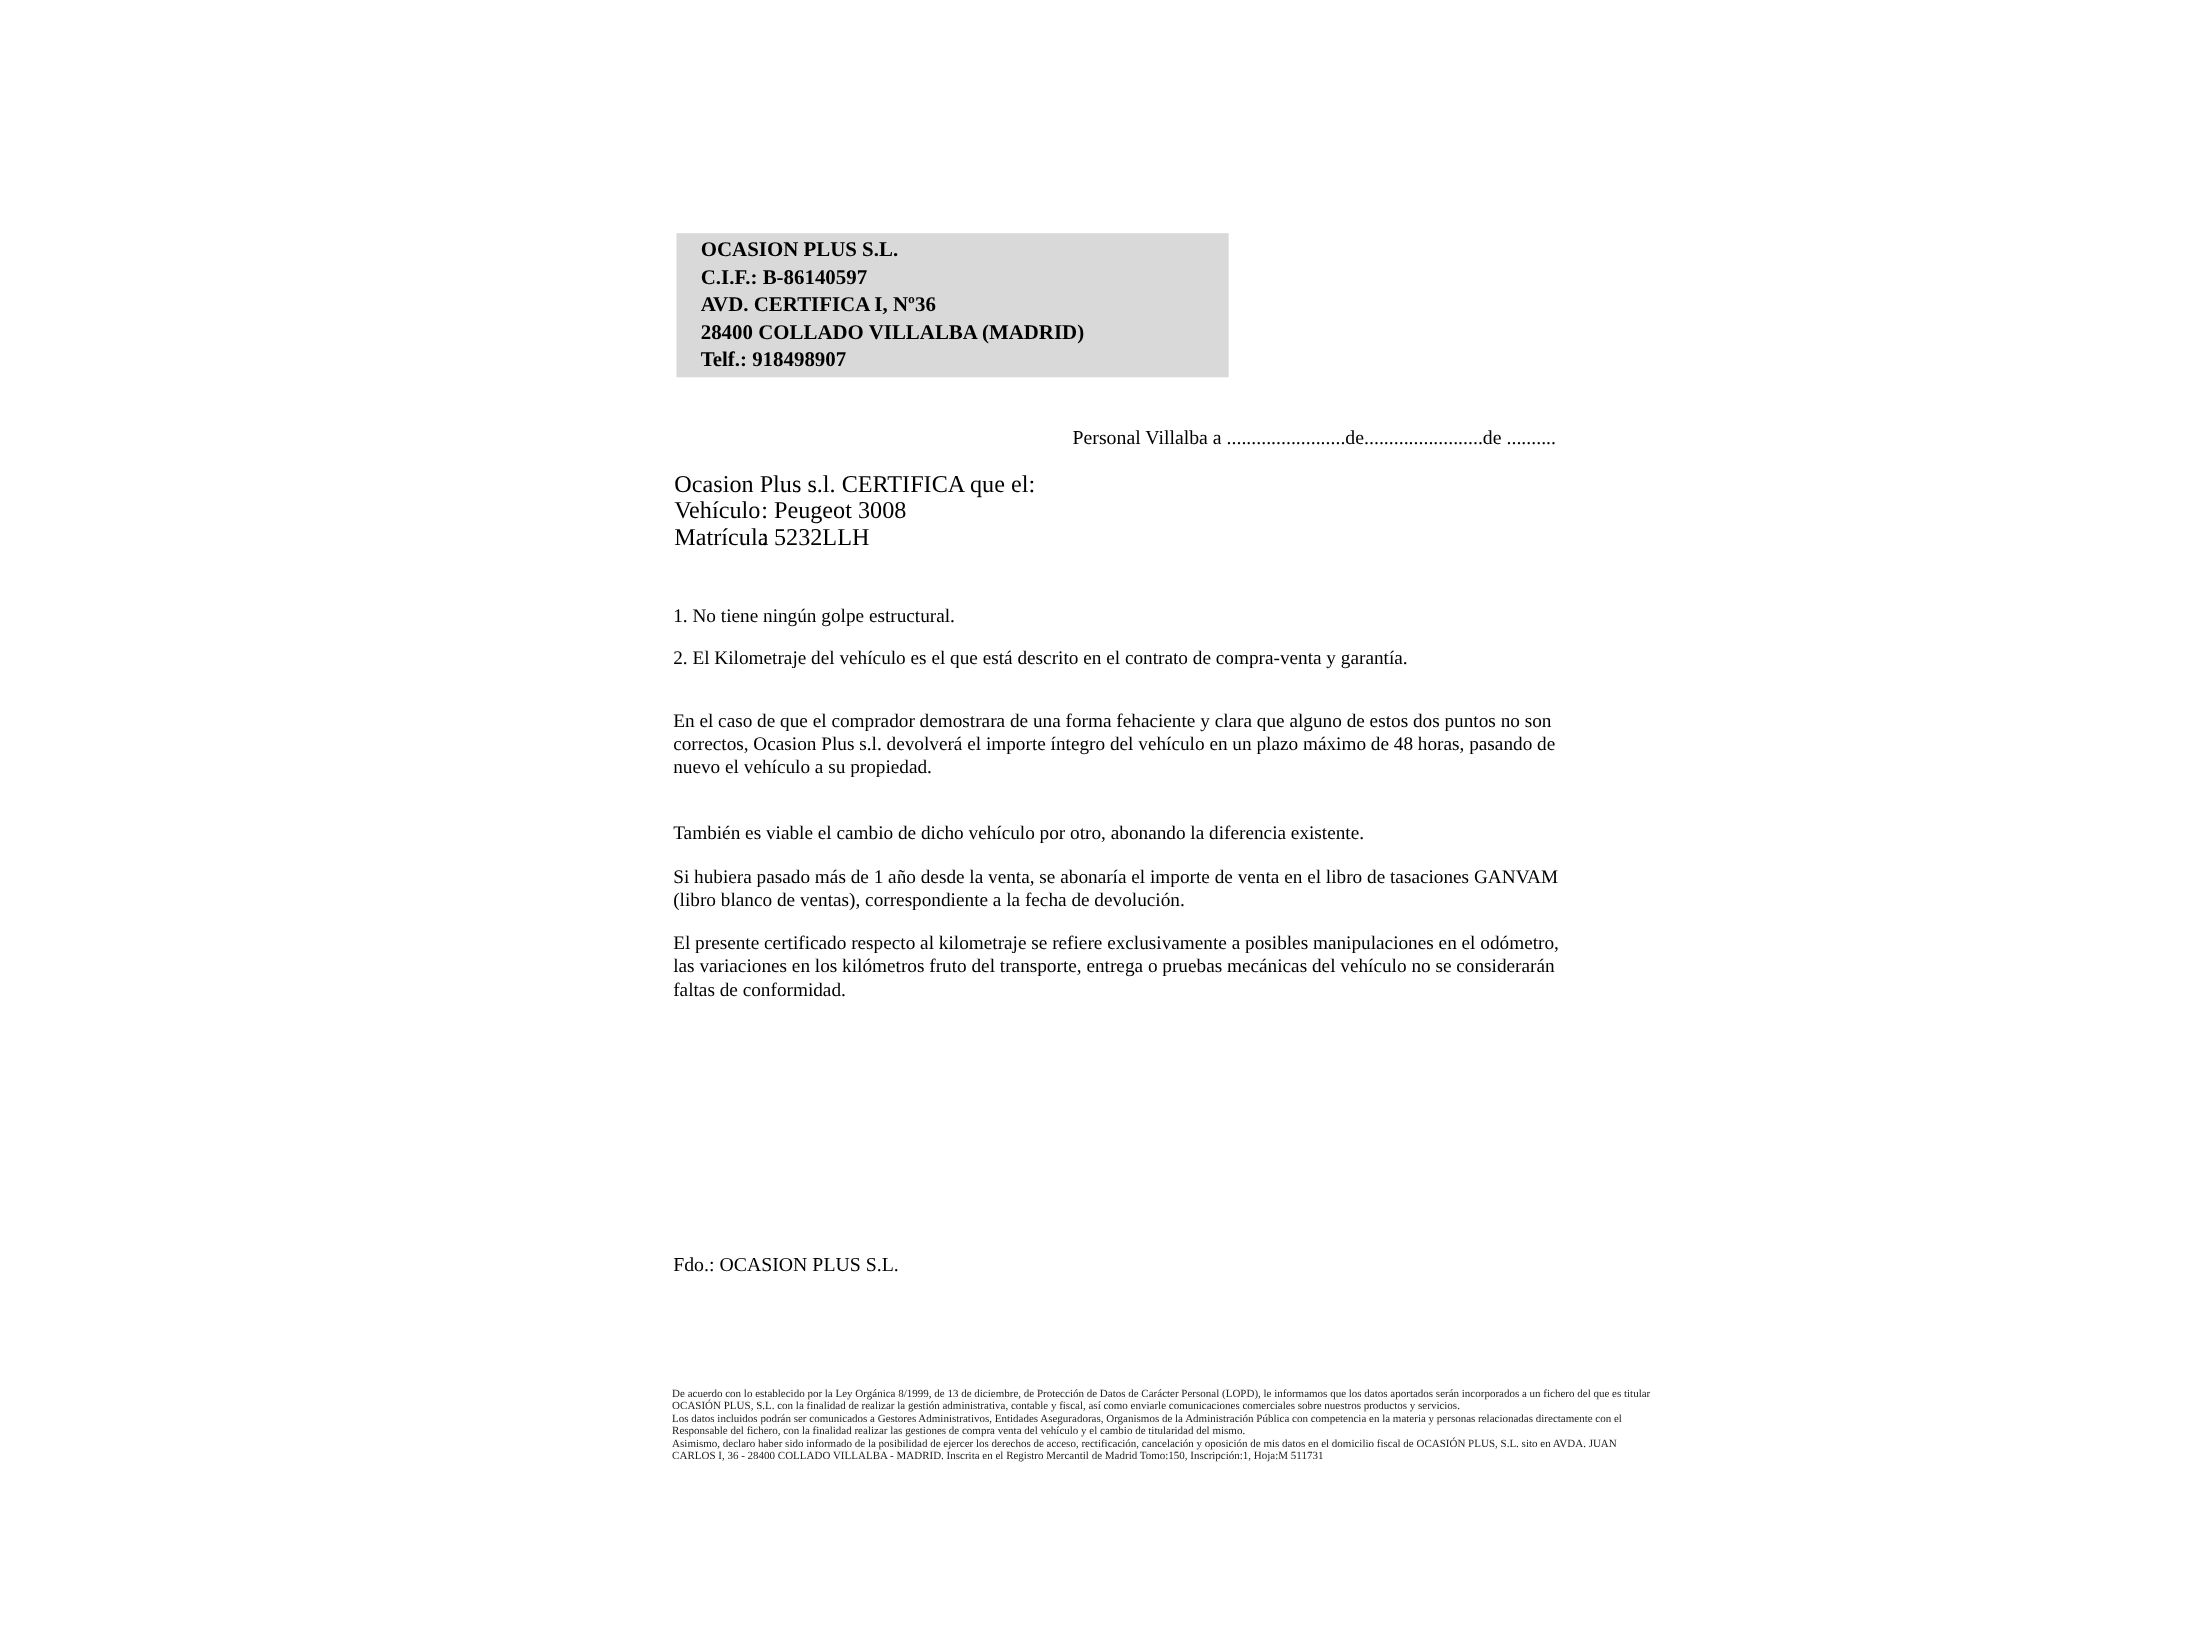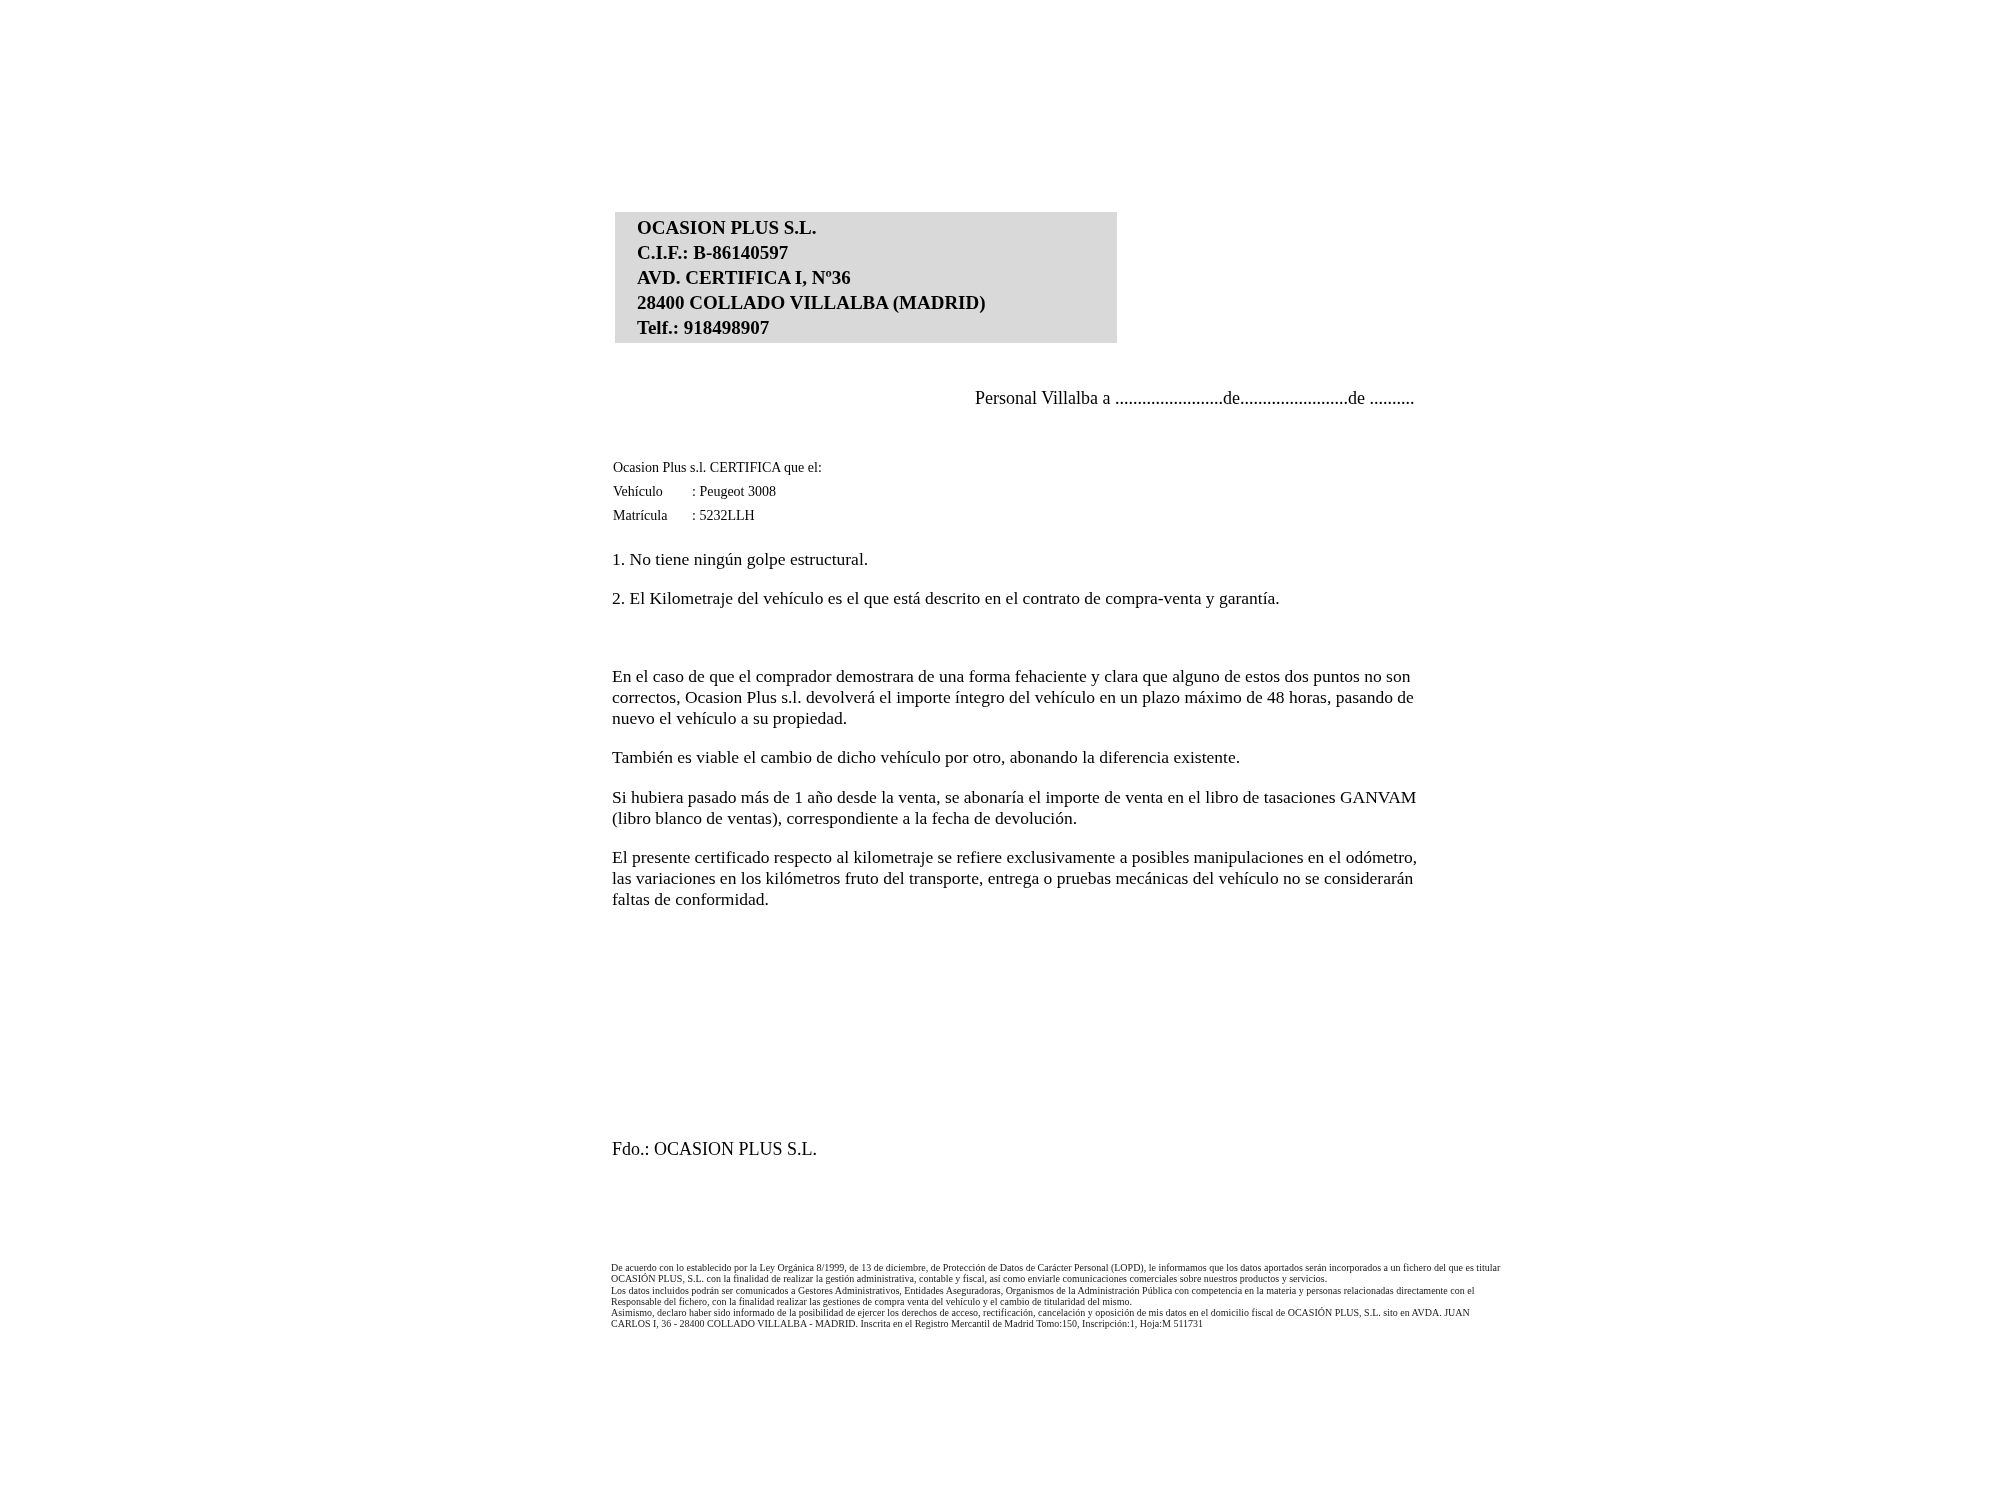--- a/index.html
+++ b/index.html
@@ -28,33 +28,33 @@
     line-height: 25px;
   }
   .date-line {
     left: 975px;
     top: 388px;
     font-size: 18px;
     white-space: nowrap;
   }
   .cert-block {
     left: 613px;
-    top: 456px;
-    font-size: 14px;
+    top: 428px;
+    font-size: 22px;
     line-height: 24px;
   }
   .field-label {
     display: inline-block;
     width: 79px;
   }
   .body-text { font-size: 17.5px; line-height: 21px; }
   .point-1 { left: 612px; top: 549px; white-space: nowrap; }
   .point-2 { left: 612px; top: 588px; white-space: nowrap; }
   .para { left: 612px; width: 812px; text-align: left; }
-  .para-a { top: 666px; }
+  .para-a { top: 645px; }
   .para-b { top: 747px; }
   .para-c { top: 787px; }
   .para-d { top: 847px; }
   .signature {
     left: 612px;
     top: 1107px;
     font-size: 18px;
     white-space: nowrap;
     margin-top: 32px;
   }

